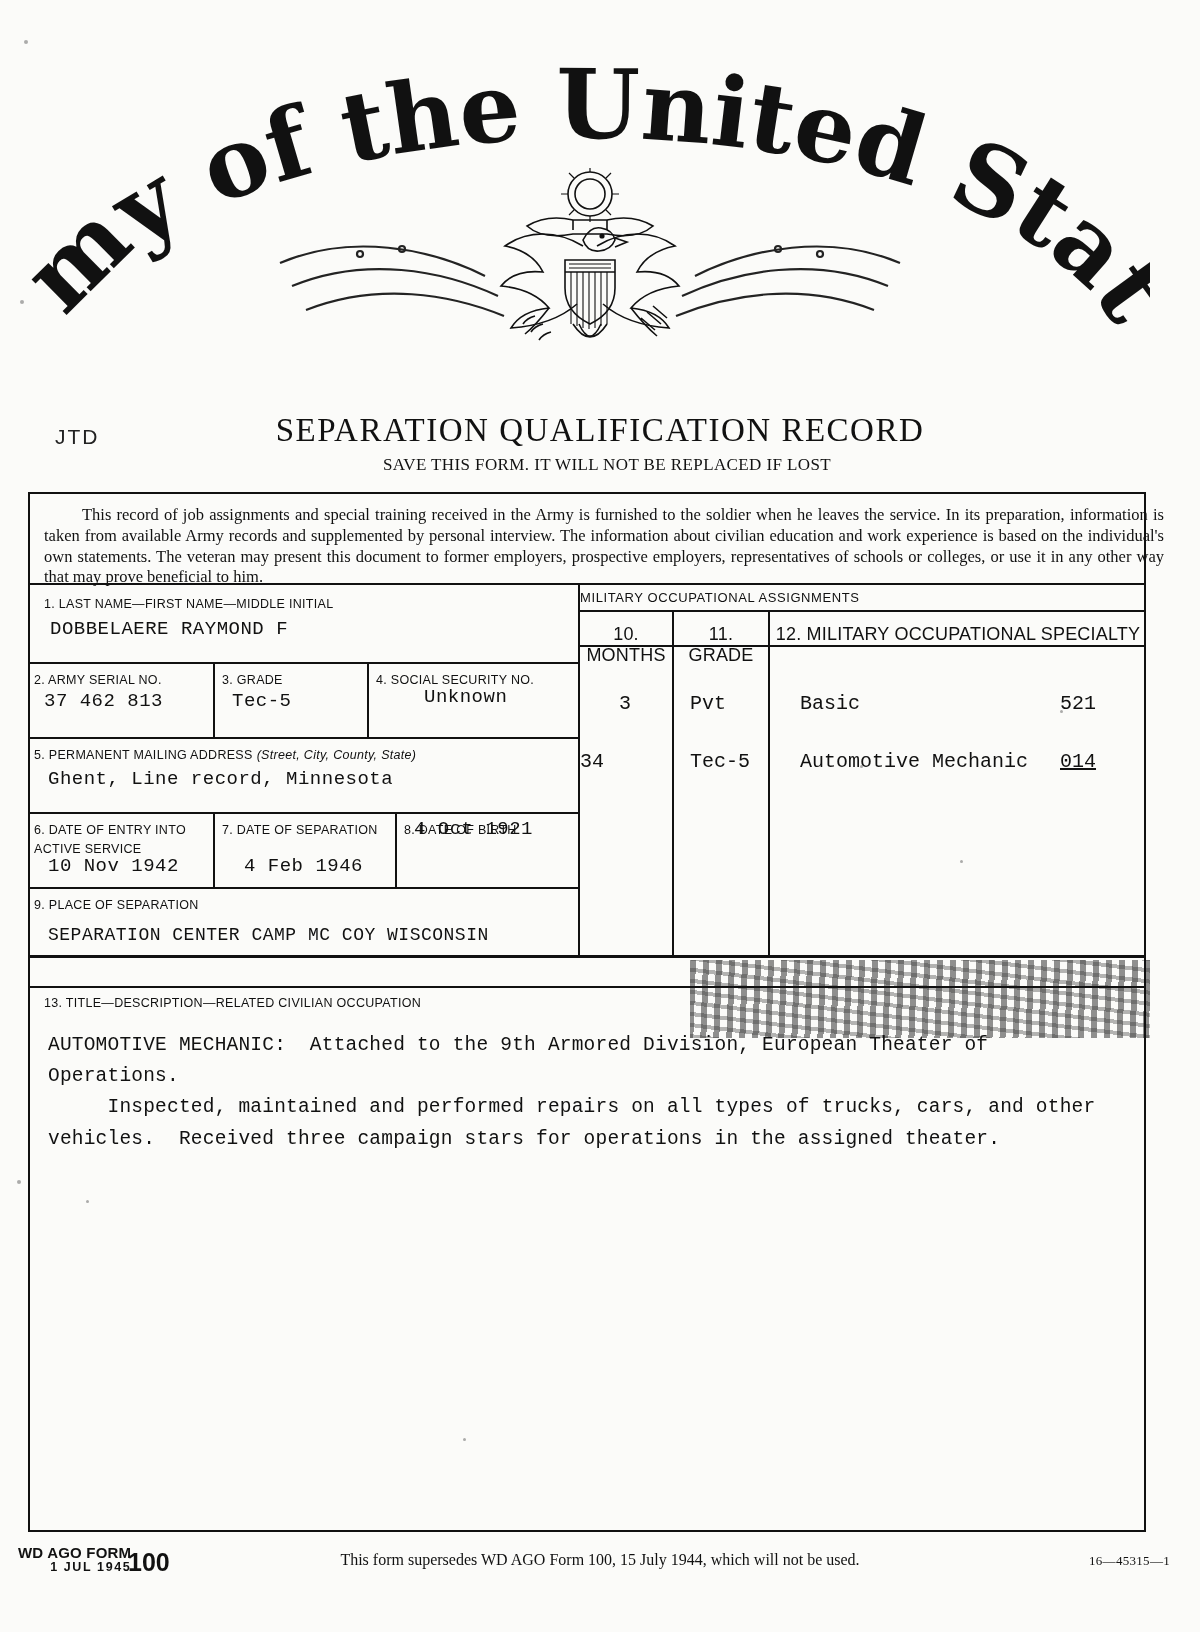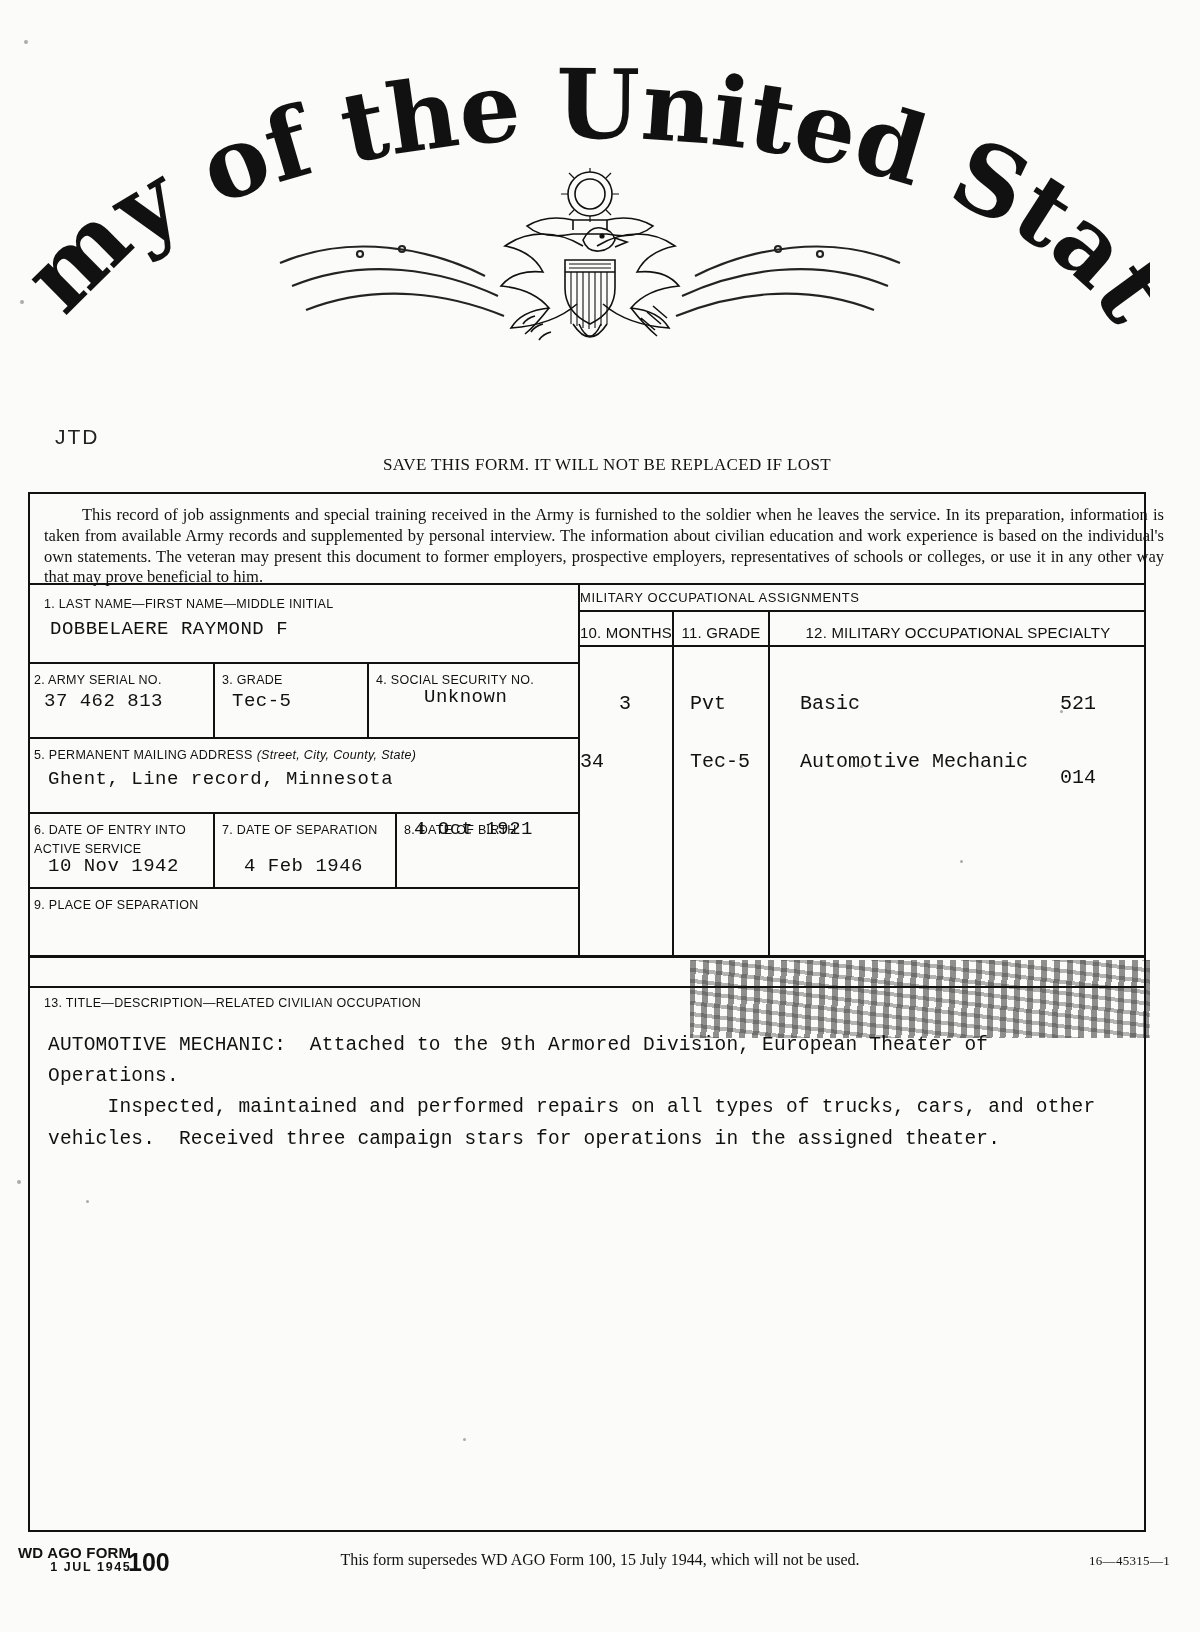--- a/index.html
+++ b/index.html
@@ -146,21 +146,21 @@
     width: 566px;
     text-align: left;
     font-family: "Liberation Sans", sans-serif;
     font-size: 13px;
     letter-spacing: 0.6px;
   }
   .moa-head {
     position: absolute;
     top: 624px;
     font-family: "Liberation Sans", sans-serif;
-    font-size: 15px;
+    font-size: 18px;
     letter-spacing: 0.2px;
     text-align: center;
   }
   .moa-row { position: absolute; font-family: "Liberation Mono", monospace; font-size: 20px; }
   
   .summary-band {
     position: absolute;
     left: 30px;
     top: 958px;
     width: 1114px;
@@ -307,20 +307,21 @@
           <path d="M108 156 q17 26 34 0 M114 156 q11 24 22 0"></path>
 
           <path d="M84 140 q-14 18 -24 26 M70 148 q-8 2 -12 8 M78 156 q-8 2 -12 8 M86 164 q-8 2 -12 8"></path>
           <path d="M166 140 q14 18 26 28 M176 150 l14 12 M182 144 l14 12 M188 138 l14 12"></path>
         </g>
       </svg>
     </div>
   </div>
 
   <div class="jtd">JTD</div>
+  <div class="main-title">SEPARATION QUALIFICATION RECORD</div>
   <div class="sub-title">SAVE THIS FORM.  IT WILL NOT BE REPLACED IF LOST</div>
 
   <div class="frame"></div>
 
   <div class="intro"><span class="indent"></span><span>This record of job assignments and special training received in the Army is furnished to the soldier when he leaves the service.  In its preparation, information is taken from available Army records and supplemented by personal interview.  The information about civilian education and work experience is based on the individual's own statements.    The veteran may present this document to former employers, prospective employers, representatives of schools or colleges, or use it in any other way that may prove beneficial to him.</span></div>
 
   <div class="rule" id="rule-intro"></div>
   <div class="rule" id="rule-vert-main"></div>
 
   <div class="cell" style="left:44px; top:594px;">
@@ -370,20 +371,21 @@
   </div>
   <div class="cell fieldvalue" style="left:414px; top:818px;">4 Oct 1921</div>
 
   <div class="rule" id="rule-lv3"></div>
   <div class="rule" id="rule-lv4"></div>
   <div class="rule" id="rule-l4"></div>
 
   <div class="cell" style="left:34px; top:895px;">
     <span class="fieldlabel">9. PLACE OF SEPARATION</span>
   </div>
+  <div class="cell fieldvalue" style="left:48px; top:925px; font-size:18px;">SEPARATION CENTER CAMP MC COY WISCONSIN</div>
   <div class="rule" id="rule-l5"></div>
 
   <div class="moa-title">MILITARY OCCUPATIONAL ASSIGNMENTS</div>
   <div class="rule" id="rule-moa-title"></div>
 
   <div class="moa-head" style="left:580px; width:92px;">10. MONTHS</div>
   <div class="moa-head" style="left:676px; width:90px;">11. GRADE</div>
   <div class="moa-head" style="left:772px; width:372px;">12. MILITARY OCCUPATIONAL SPECIALTY</div>
 
   <div class="rule" id="rule-moa-head"></div>
@@ -391,21 +393,21 @@
   <div class="rule" id="rule-moa-v2"></div>
 
   <div class="moa-row" style="left:580px; top:692px; width:90px; text-align:center;">3</div>
   <div class="moa-row" style="left:690px; top:692px;">Pvt</div>
   <div class="moa-row" style="left:800px; top:692px;">Basic</div>
   <div class="moa-row" style="left:1060px; top:692px;">521</div>
 
   <div class="moa-row" style="left:580px; top:750px; width:90px; ">34</div>
   <div class="moa-row" style="left:690px; top:750px;">Tec-5</div>
   <div class="moa-row" style="left:800px; top:750px;">Automotive Mechanic</div>
-  <div class="moa-row" style="left:1060px; top:766px;">014</div>
+  <div class="moa-row" style="left:1060px; top:750px;text-decoration:underline;">014</div>
 
   <div class="rule" id="rule-sum"></div>
   <div class="sum-label fieldlabel">13. TITLE—DESCRIPTION—RELATED CIVILIAN OCCUPATION</div>
 
   <div class="smudge"></div>
 
   <div class="body-text">AUTOMOTIVE MECHANIC:  Attached to the 9th Armored Division, European Theater of Operations.
      Inspected, maintained and performed repairs on all types of trucks, cars, and other vehicles.  Received three campaign stars for operations in the assigned theater.</div>
 
   <div class="speckle" style="left:86px;  top:1200px; width:3px;  height:3px;"></div>

